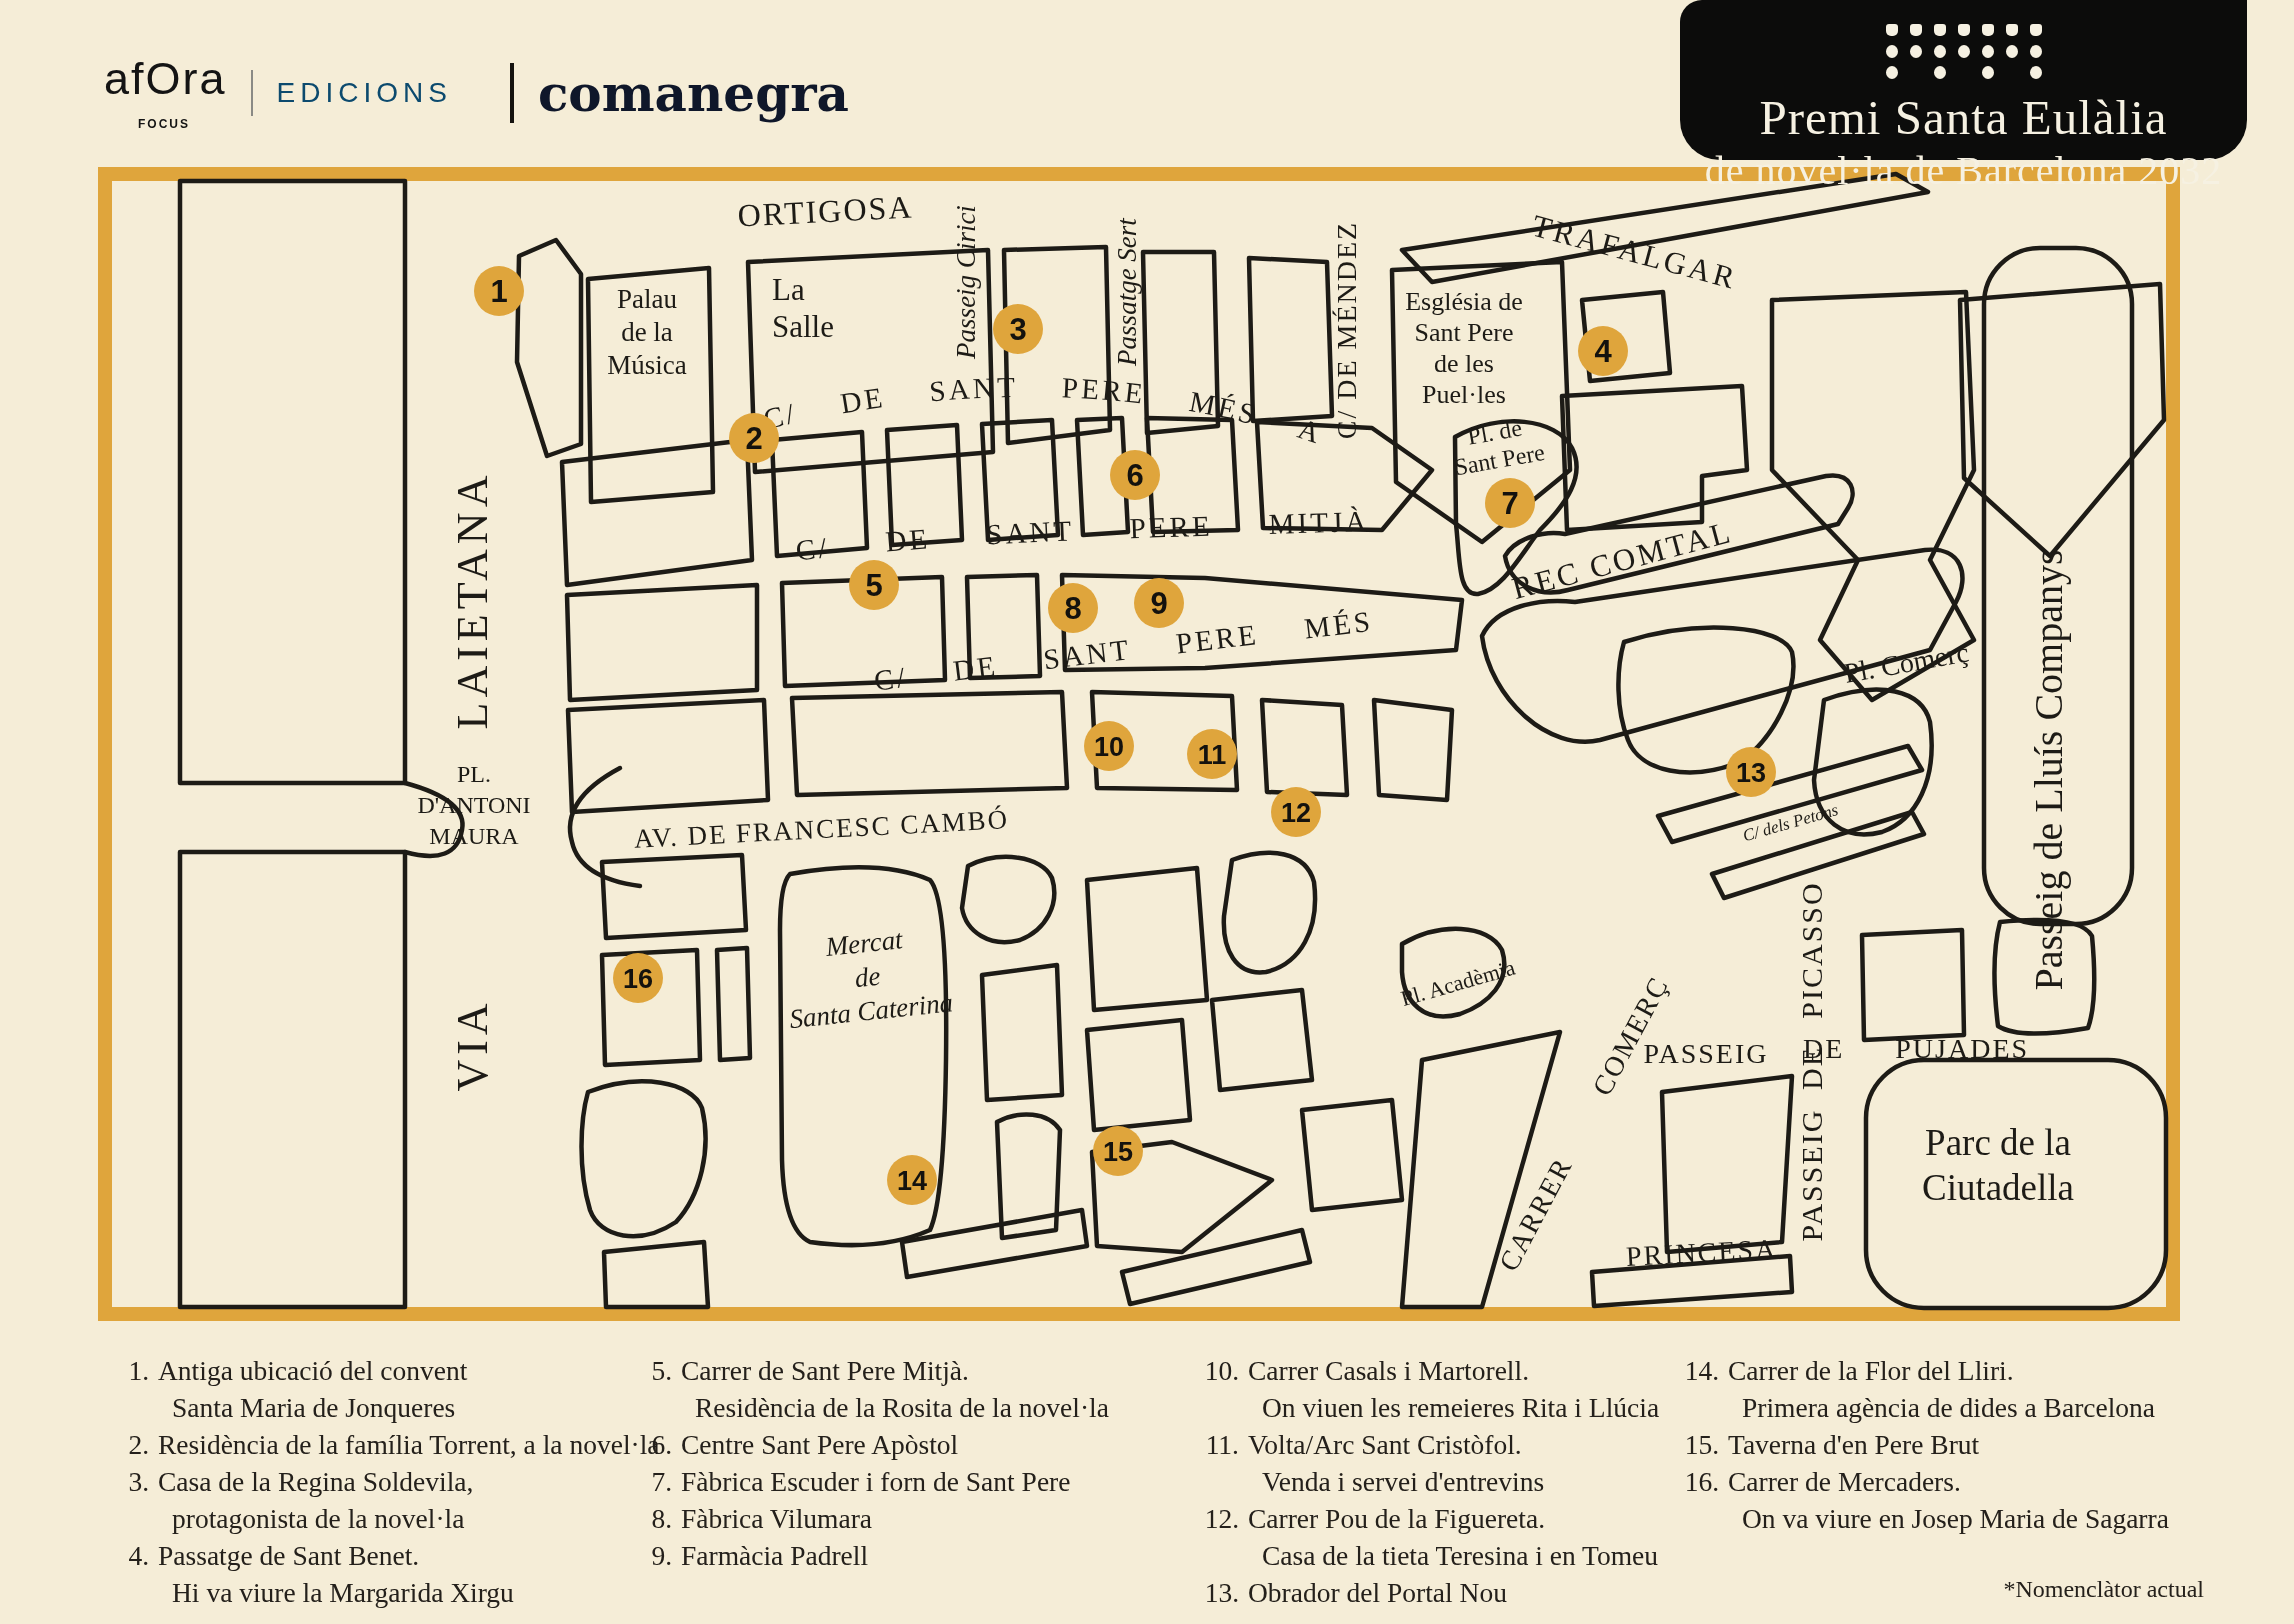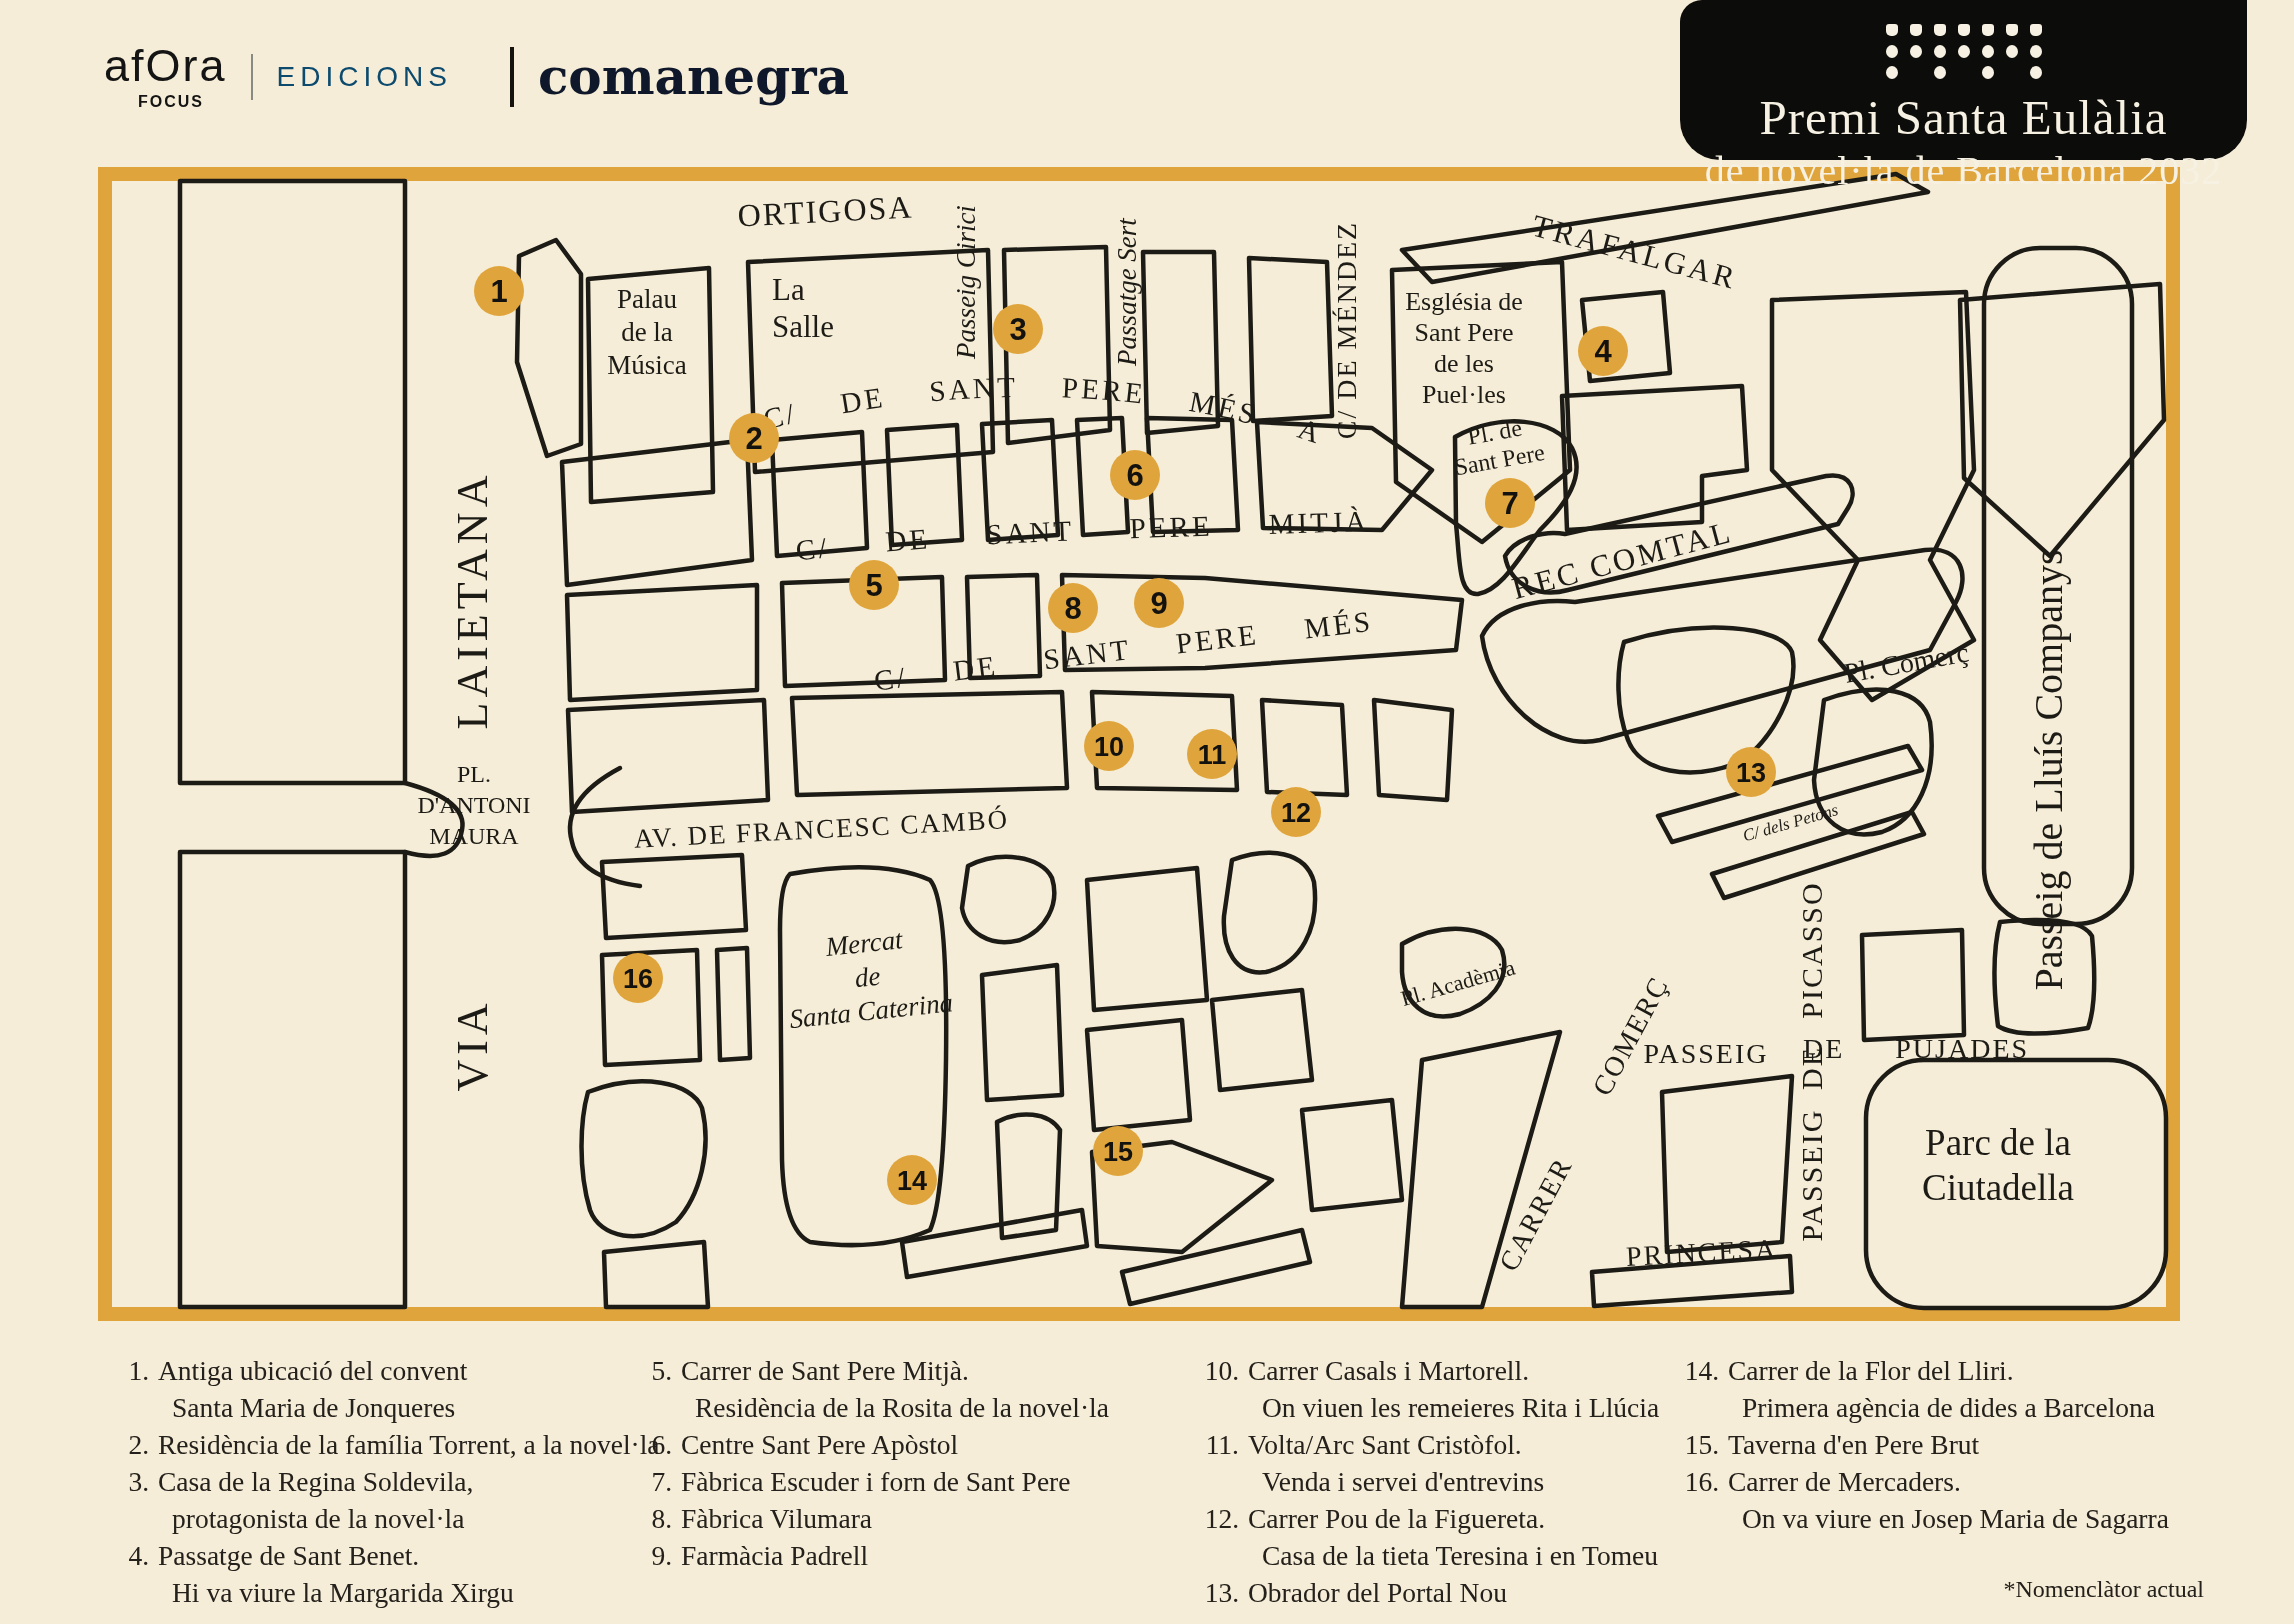--- a/index.html
+++ b/index.html
@@ -1,24 +1,24 @@
 <!DOCTYPE html>
 <html><head>
 <meta charset="utf-8">
 <style>
   html,body{margin:0;padding:0;background:#f5edd7;}
   .page{position:relative;width:2294px;height:1624px;background:#f5edd7;overflow:hidden;
         font-family:"Liberation Serif",serif;color:#1d1b16;}
   
-  .header{position:absolute;left:104px;top:43px;display:flex;align-items:center;gap:24px;}
+  .header{position:absolute;left:104px;top:56px;display:flex;align-items:center;gap:24px;}
   .afora{display:flex;flex-direction:column;line-height:1;}
   .afora-main{font-family:"Liberation Sans",sans-serif;font-size:45px;font-weight:400;
               letter-spacing:2px;color:#141414;}
-  .afora-sub{font-family:"Liberation Sans",sans-serif;font-size:16px;font-weight:bold;
-             letter-spacing:2px;color:#141414;margin-top:6px;margin-left:34px;}
+  .afora-sub{font-family:"Liberation Sans",sans-serif;font-size:12px;font-weight:bold;
+             letter-spacing:2px;color:#141414;margin-top:17px;margin-left:34px;}
   .rule-thin{width:2px;height:46px;background:#8a8a85;}
   .edicions{font-family:"Liberation Sans",sans-serif;font-size:28px;letter-spacing:5px;color:#0c4a6e;}
   .rule-thick{width:4px;height:60px;background:#15130f;margin-left:34px;}
   .comanegra{font-family:"DejaVu Serif",serif;font-weight:bold;font-size:50px;color:#0f172a;letter-spacing:0px;}
   
   .badge{position:absolute;left:1680px;top:0;width:567px;height:160px;background:#0c0c0b;
          border-radius:22px 0 40px 40px;z-index:30;display:flex;flex-direction:column;
          align-items:center;justify-content:flex-start;}
   .dots{margin-top:24px;display:grid;grid-template-rows:repeat(3,auto);row-gap:8px;}
   .dots .drow{display:flex;justify-content:center;gap:12px;height:13px;}

